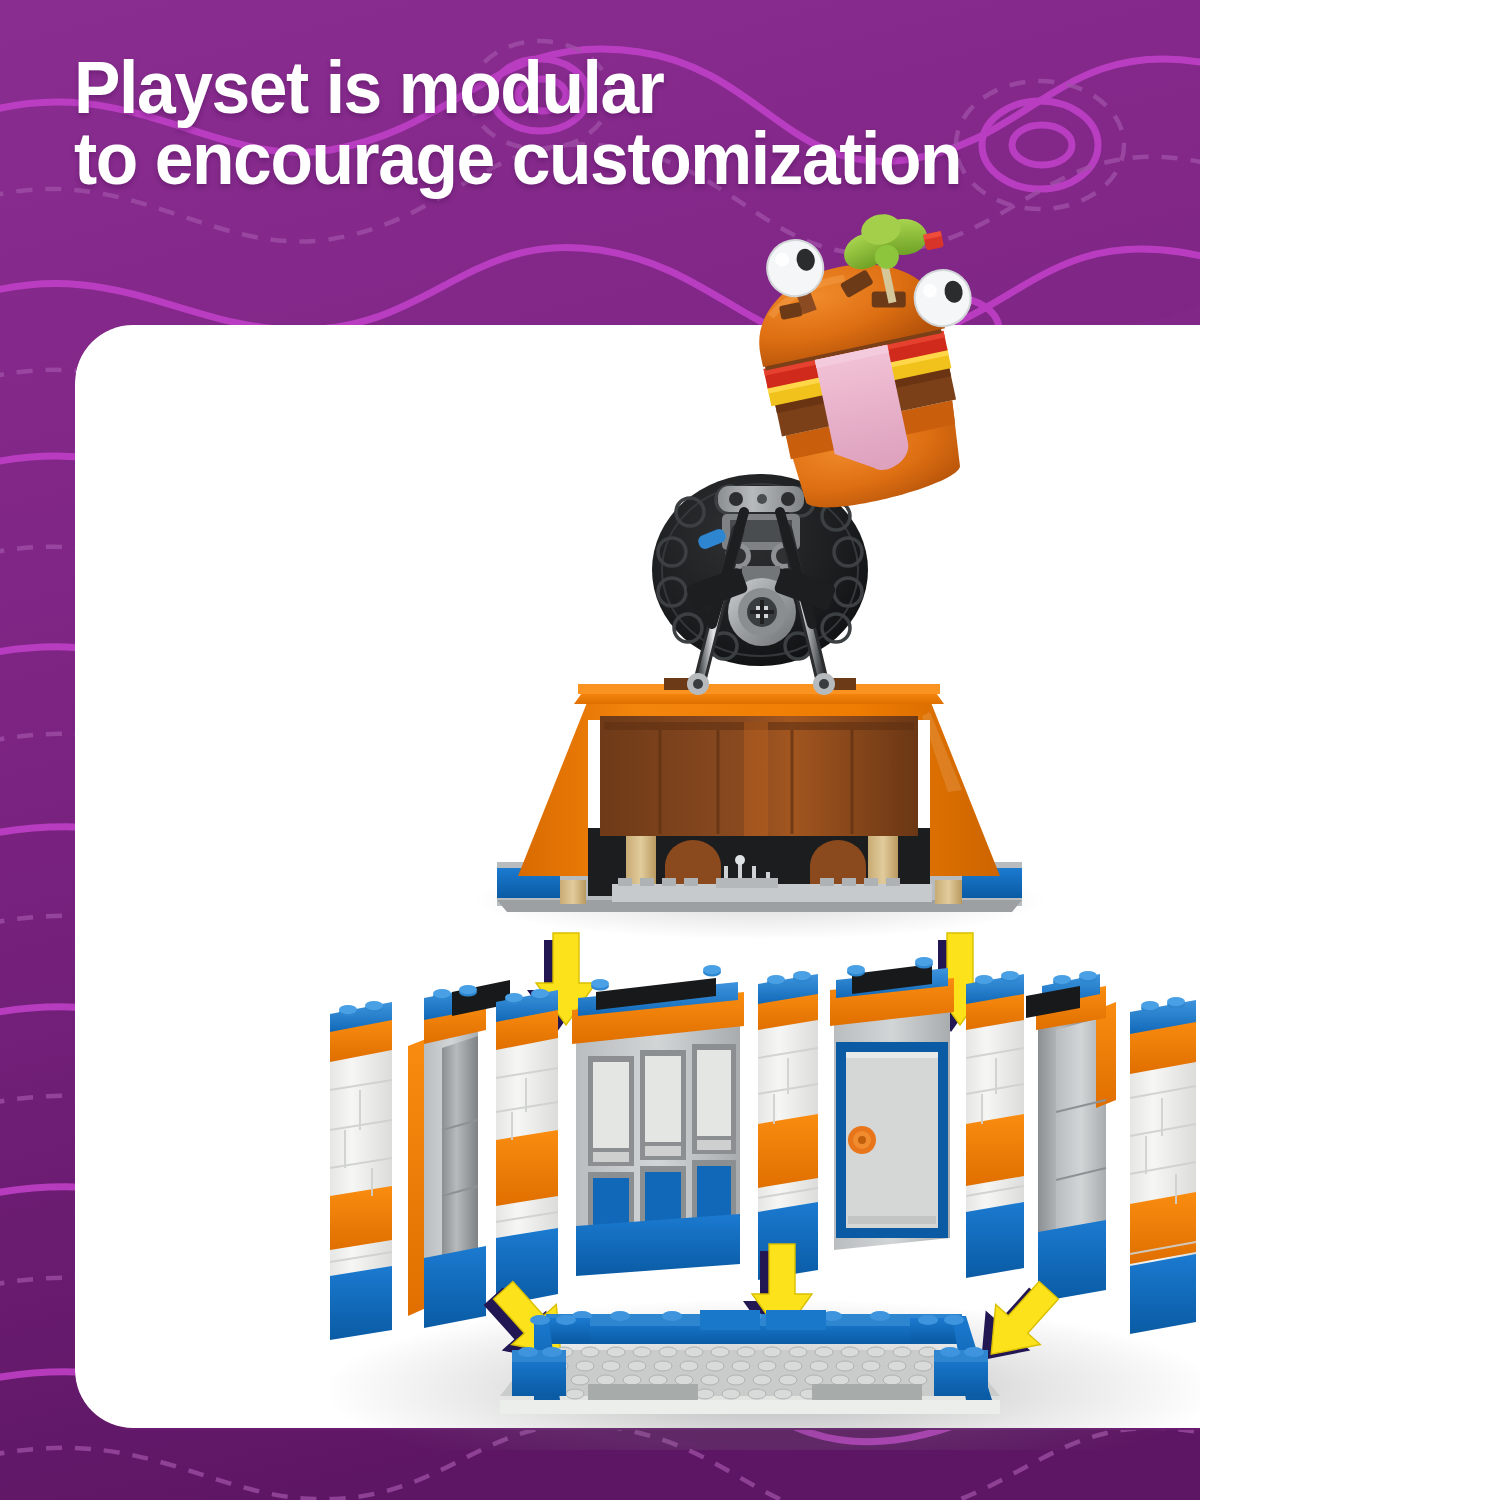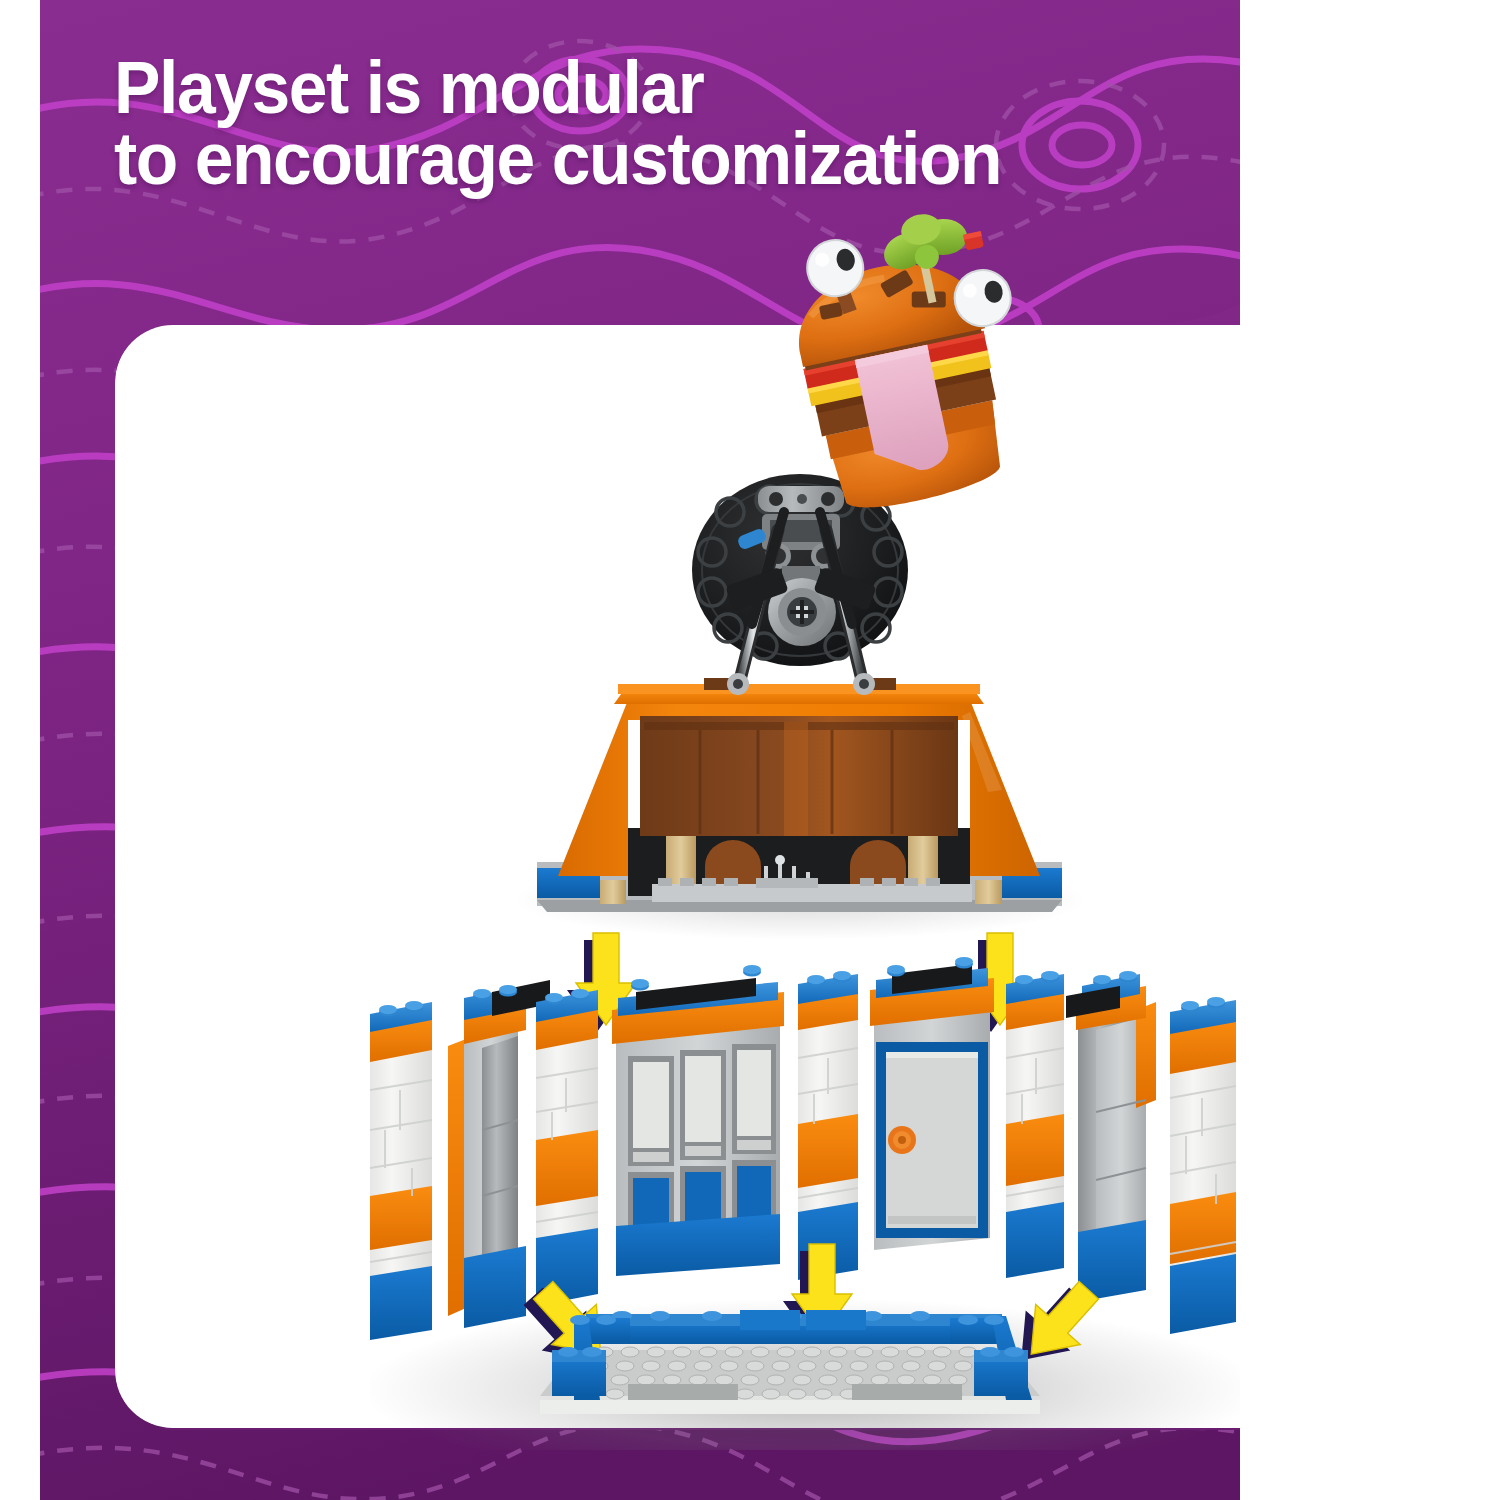--- a/index.html
+++ b/index.html
@@ -2,21 +2,21 @@
 <html><head>
 <meta charset="utf-8">
 <style>
   * { margin:0; padding:0; box-sizing:border-box; }
   html,body { width:1500px; height:1500px; overflow:hidden; }
   body {
     font-family:"Liberation Sans", sans-serif;
     background:#ffffff;
     position:relative;
   }
-  #stage { position:absolute; inset:0; width:1200px; height:1500px; overflow:hidden;margin-left:40px; }
+  #stage { position:absolute; inset:0; width:1200px; height:1500px; overflow:hidden; }
 
   
   .purple-base {
     position:absolute; left:0; top:0; width:1500px; height:1500px;
     background:#7b2382;
     background-image:linear-gradient(185deg,#852a8c 0%,#7d2483 45%,#6b1c72 72%,#5e1764 100%);
   }
   .topo { position:absolute; inset:0; }
   .topo svg { display:block; width:1500px; height:1500px; }
 

